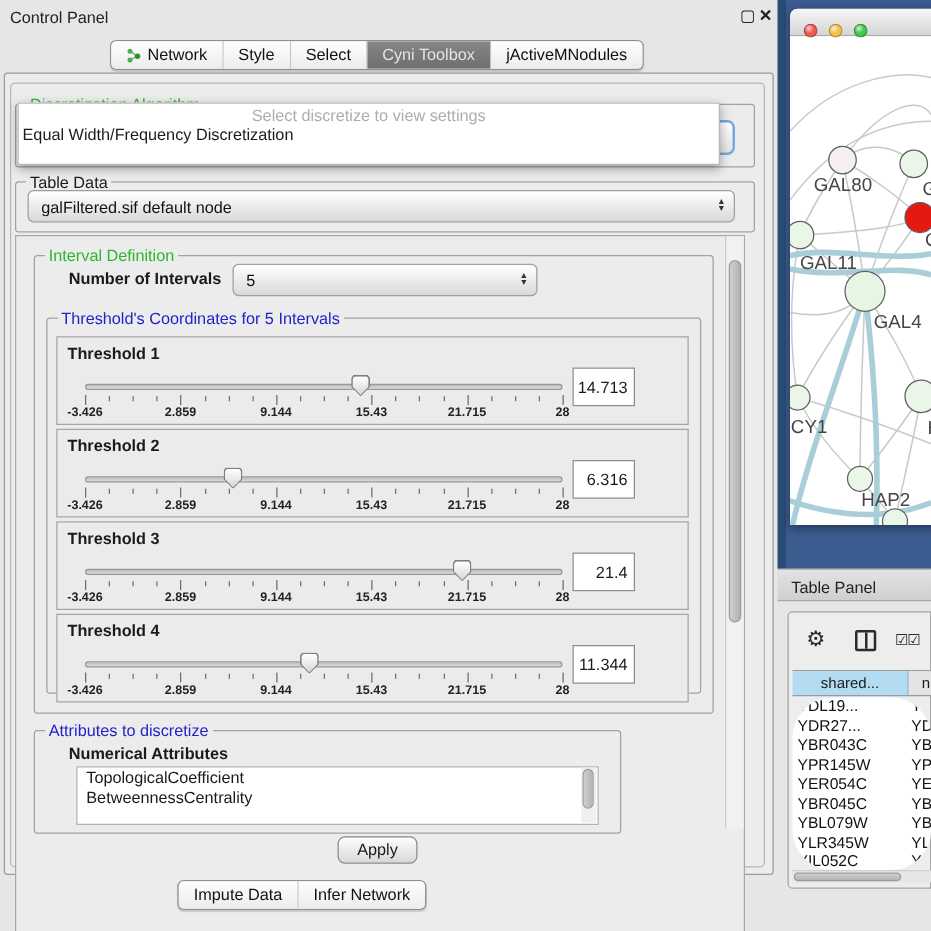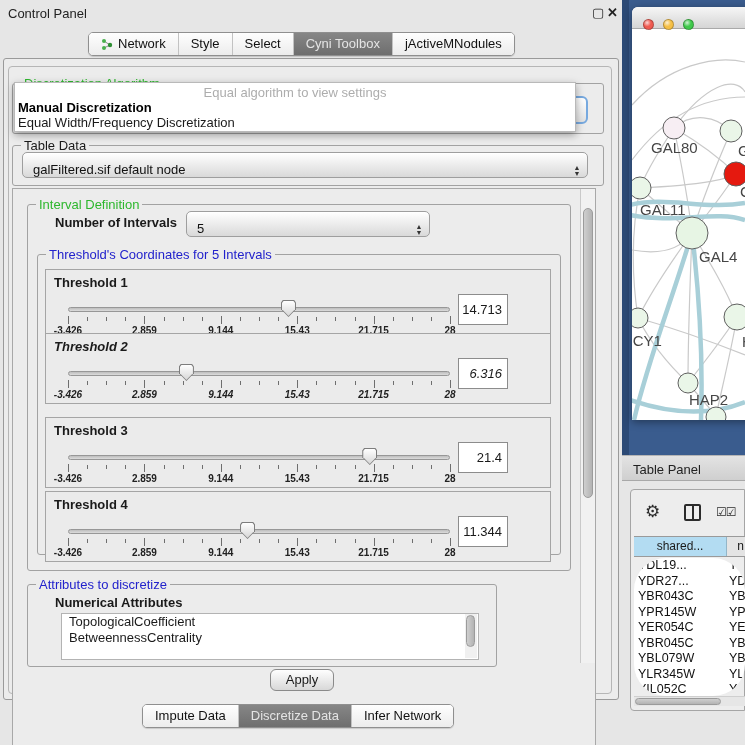--- a/index.html
+++ b/index.html
@@ -29,21 +29,21 @@
   #inner-panel { left:8px; top:66px; width:604px; height:628px;
     border:1px solid #b6b6b6; border-radius:4px; background:#ececec; }
 
   fieldset { position:absolute; border:1px solid #a2a2a2; border-radius:3px; padding:0; }
   legend { font-size:13px; padding:0 3px; margin-left:8px; }
   .legend-green { color:#2db72d; }
   .legend-blue  { color:#2222cc; }
 
   .combo { border:1px solid #9e9e9e; border-radius:5px;
            background:linear-gradient(#ffffff,#d9d9d9);
-           display:flex; align-items:flex-end; box-shadow:inset 0 1px 0 #fff; }
+           display:flex; align-items:center; box-shadow:inset 0 1px 0 #fff; }
   .combo .val { flex:1; padding-left:10px; font-size:13px; color:#111;
                 overflow:hidden; white-space:nowrap; }
   .spinner { width:16px; display:flex; flex-direction:column; align-items:center;
              line-height:6px; font-size:7px; color:#333; padding-right:4px; }
 
   
   #algo-popup { left:14px; top:82px; width:562px; height:50px; background:#fff;
     border:1px solid #b9b9b9; box-shadow:0 3px 8px rgba(0,0,0,.35); z-index:50; }
   .popup-row { height:15px; line-height:15px; font-size:13px; padding:0 3px; white-space:nowrap; }
   .popup-prompt { color:#adadad; text-align:center; margin-top:2px; }
@@ -154,23 +154,22 @@
 
 <div class="abs" id="main-panel"></div>
 <div class="abs" id="inner-panel"></div>
 
 <fieldset style="left:12px; top:76px; width:592px; height:58px;">
   <legend class="legend-green">Discretization Algorithm</legend>
 </fieldset>
 <div class="abs" id="focus-combo"></div>
 
 <div class="abs" id="algo-popup">
-  <div class="popup-row popup-prompt">Equal algorithm to view settings</div>
+  <div class="popup-row popup-prompt">Select discretize to view settings</div>
   <div id="popup-options">
-      <div class="popup-row popup-bold">Manual Discretization</div>
       <div class="popup-row">Equal Width/Frequency Discretization</div>
     </div>
 </div>
 
 <fieldset style="left:12px; top:138px; width:592px; height:48px;">
   <legend>Table Data</legend>
 </fieldset>
 <div class="abs combo" style="left:22px; top:152px; width:566px; height:26px;">
   <div class="val">galFiltered.sif default node</div>
   <div class="spinner">
@@ -223,21 +222,21 @@
         <div class="tick" style="left: 384.9px; top: 47px; height: 4px;"></div>
         <div class="tick" style="left: 404px; top: 46px; height: 8px;"></div>
         <div class="tick-label" style="left: 22px;">-3.426</div>
         <div class="tick-label" style="left: 98.4px;">2.859</div>
         <div class="tick-label" style="left: 174.8px;">9.144</div>
         <div class="tick-label" style="left: 251.2px;">15.43</div>
         <div class="tick-label" style="left: 327.6px;">21.715</div>
         <div class="tick-label" style="left: 404px;">28</div>
         <div class="value-box">14.713</div>
       </div>
-      <div class="slider-box" style="top: 144px; font-style: italic;">
+      <div class="slider-box" style="top: 154px;">
         <div class="slider-label">Threshold 2</div>
         <div class="track"></div>
         <div class="thumb-outer" style="left: 132.919px;">
           <div class="thumb-inner"></div>
         </div>
         <div class="tick" style="left: 22px; top: 46px; height: 8px;"></div>
         <div class="tick" style="left: 41.1px; top: 47px; height: 4px;"></div>
         <div class="tick" style="left: 60.2px; top: 47px; height: 4px;"></div>
         <div class="tick" style="left: 79.3px; top: 47px; height: 4px;"></div>
         <div class="tick" style="left: 98.4px; top: 46px; height: 8px;"></div>
@@ -352,23 +351,20 @@
 <div class="abs" id="vscroll">
   <div class="thumb-v" style="left:2px; top:19px; width:10px; height:290px;"></div>
 </div>
 
 <div class="abs button" style="left:270px; top:669px; width:64px; height:22px; line-height:20px;">Apply</div>
 
 <div class="abs tabgroup" id="bottom-tabs" style="left:142px; top:704px;">
     <div class="tab">
       <span>Impute Data</span>
     </div>
-    <div class="tab sel">
-      <span>Discretize Data</span>
-    </div>
     <div class="tab">
       <span>Infer Network</span>
     </div>
   </div>
 
 <div class="abs" id="desktop"></div>
 <div class="abs" id="net-window">
   <div class="abs" id="net-titlebar">
     <div class="tl" style="left:11px; background:radial-gradient(circle at 35% 30%, rgba(255,255,255,.75), rgba(255,255,255,0) 45%), #ef5a50;"></div>
     <div class="tl" style="left:31px; background:radial-gradient(circle at 35% 30%, rgba(255,255,255,.75), rgba(255,255,255,0) 45%), #f5bf45;"></div>

